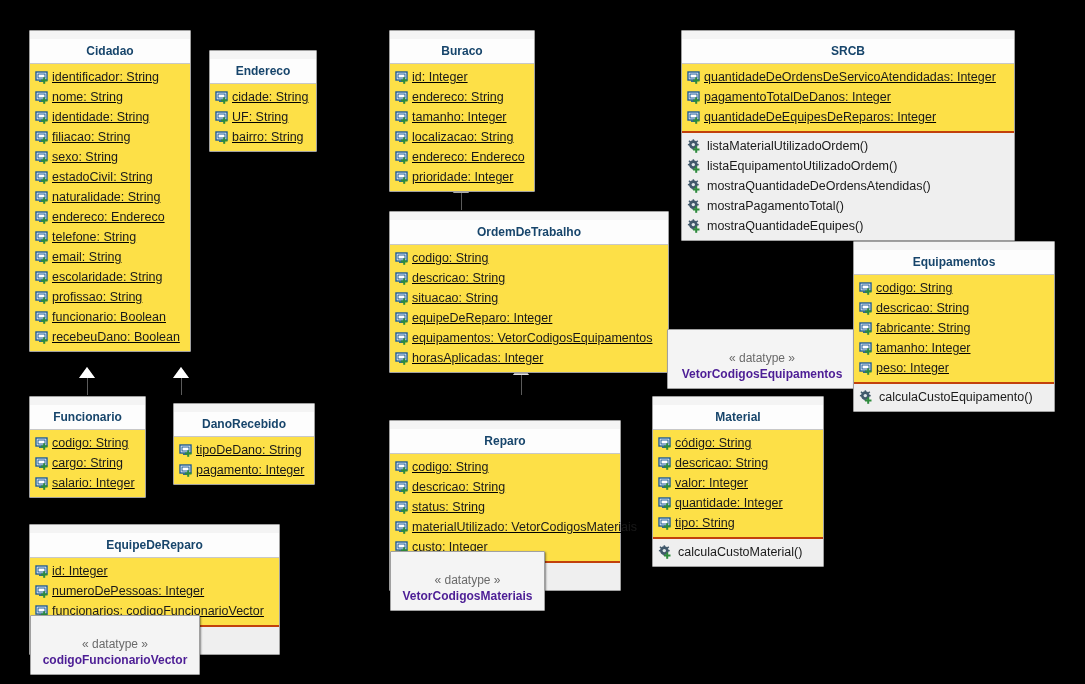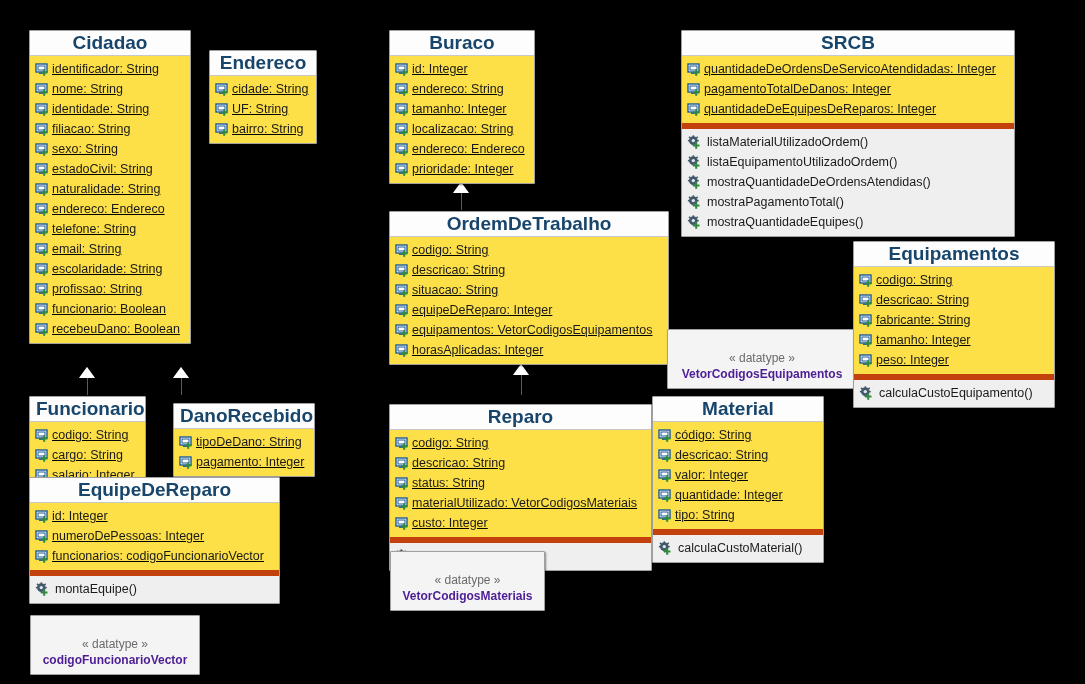--- a/index.html
+++ b/index.html
@@ -23,33 +23,34 @@
     background: #f4f4f4;
     border: 1px solid #a0a0a0;
     box-shadow: 1px 1px 2px rgba(0,0,0,0.45);
     border-radius: 1px;
   }
   .uml-title {
     background: #fdfdfd;
     border-bottom: 1px solid #c8c8c8;
     text-align: center;
     font-weight: bold;
-    font-size: 19px;
+    font-size: 12px;
     color: #17456b;
     padding: 5px 6px 5px 6px;
     line-height: 14px;
     white-space: nowrap;
+    margin-top: 8px;
   }
   .uml-compartment {
     padding: 3px 0 4px 0;
   }
   .uml-compartment.attrs { background: #fde047; text-decoration: underline; }
   .uml-compartment.ops {
     background: #efefef;
-    border-top: 6px solid #c2410c;
+    border-top: 2px solid #c2410c;
   }
   .uml-row {
     display: flex;
     align-items: center;
     font-size: 12.5px;
     color: #1a1a1a;
     line-height: 16px;
     padding: 2px 6px 2px 5px;
     white-space: nowrap;
   }
@@ -790,21 +791,21 @@
               <rect x="4" y="10.5" width="6" height="1.4" fill="#1c5a96"></rect>
               <rect x="6" y="9.5" width="6.5" height="2" fill="#2e8b3d"></rect>
               <rect x="8.2" y="7.3" width="2" height="6.5" fill="#2e8b3d"></rect>
             </svg>
           </span>
         <span class="lbl">pagamento: Integer</span>
       </div>
     </div>
   </div>
 
-  <div class="umlclass" style="left:29px; top:477px; width:251px;">
+  <div class="umlclass" style="left:29px; top:524px; width:251px;">
     <div class="uml-title">EquipeDeReparo</div>
     <div class="uml-compartment attrs">
       <div class="uml-row attr">
         <span class="ico">
             <svg width="15" height="15" viewBox="0 0 15 15">
               <rect x="1" y="2" width="11" height="8" fill="#ffffff" stroke="#1c5a96" stroke-width="1.4"></rect>
               <rect x="3" y="4" width="7" height="4" fill="none" stroke="#1c5a96" stroke-width="1"></rect>
               <rect x="4" y="10.5" width="6" height="1.4" fill="#1c5a96"></rect>
               <rect x="6" y="9.5" width="6.5" height="2" fill="#2e8b3d"></rect>
               <rect x="8.2" y="7.3" width="2" height="6.5" fill="#2e8b3d"></rect>
@@ -858,21 +859,21 @@
         <span class="lbl">montaEquipe()</span>
       </div>
     </div>
   </div>
 
   <div class="datatype" style="left:30px; top:615px; width:170px;">
     <div class="stereo">« datatype »</div>
     <div class="dtname">codigoFuncionarioVector</div>
   </div>
 
-  <div class="umlclass" style="left:389px; top:404px; width:263px;">
+  <div class="umlclass" style="left:389px; top:420px; width:232px;">
     <div class="uml-title">Reparo</div>
     <div class="uml-compartment attrs">
       <div class="uml-row attr">
         <span class="ico">
             <svg width="15" height="15" viewBox="0 0 15 15">
               <rect x="1" y="2" width="11" height="8" fill="#ffffff" stroke="#1c5a96" stroke-width="1.4"></rect>
               <rect x="3" y="4" width="7" height="4" fill="none" stroke="#1c5a96" stroke-width="1"></rect>
               <rect x="4" y="10.5" width="6" height="1.4" fill="#1c5a96"></rect>
               <rect x="6" y="9.5" width="6.5" height="2" fill="#2e8b3d"></rect>
               <rect x="8.2" y="7.3" width="2" height="6.5" fill="#2e8b3d"></rect>

